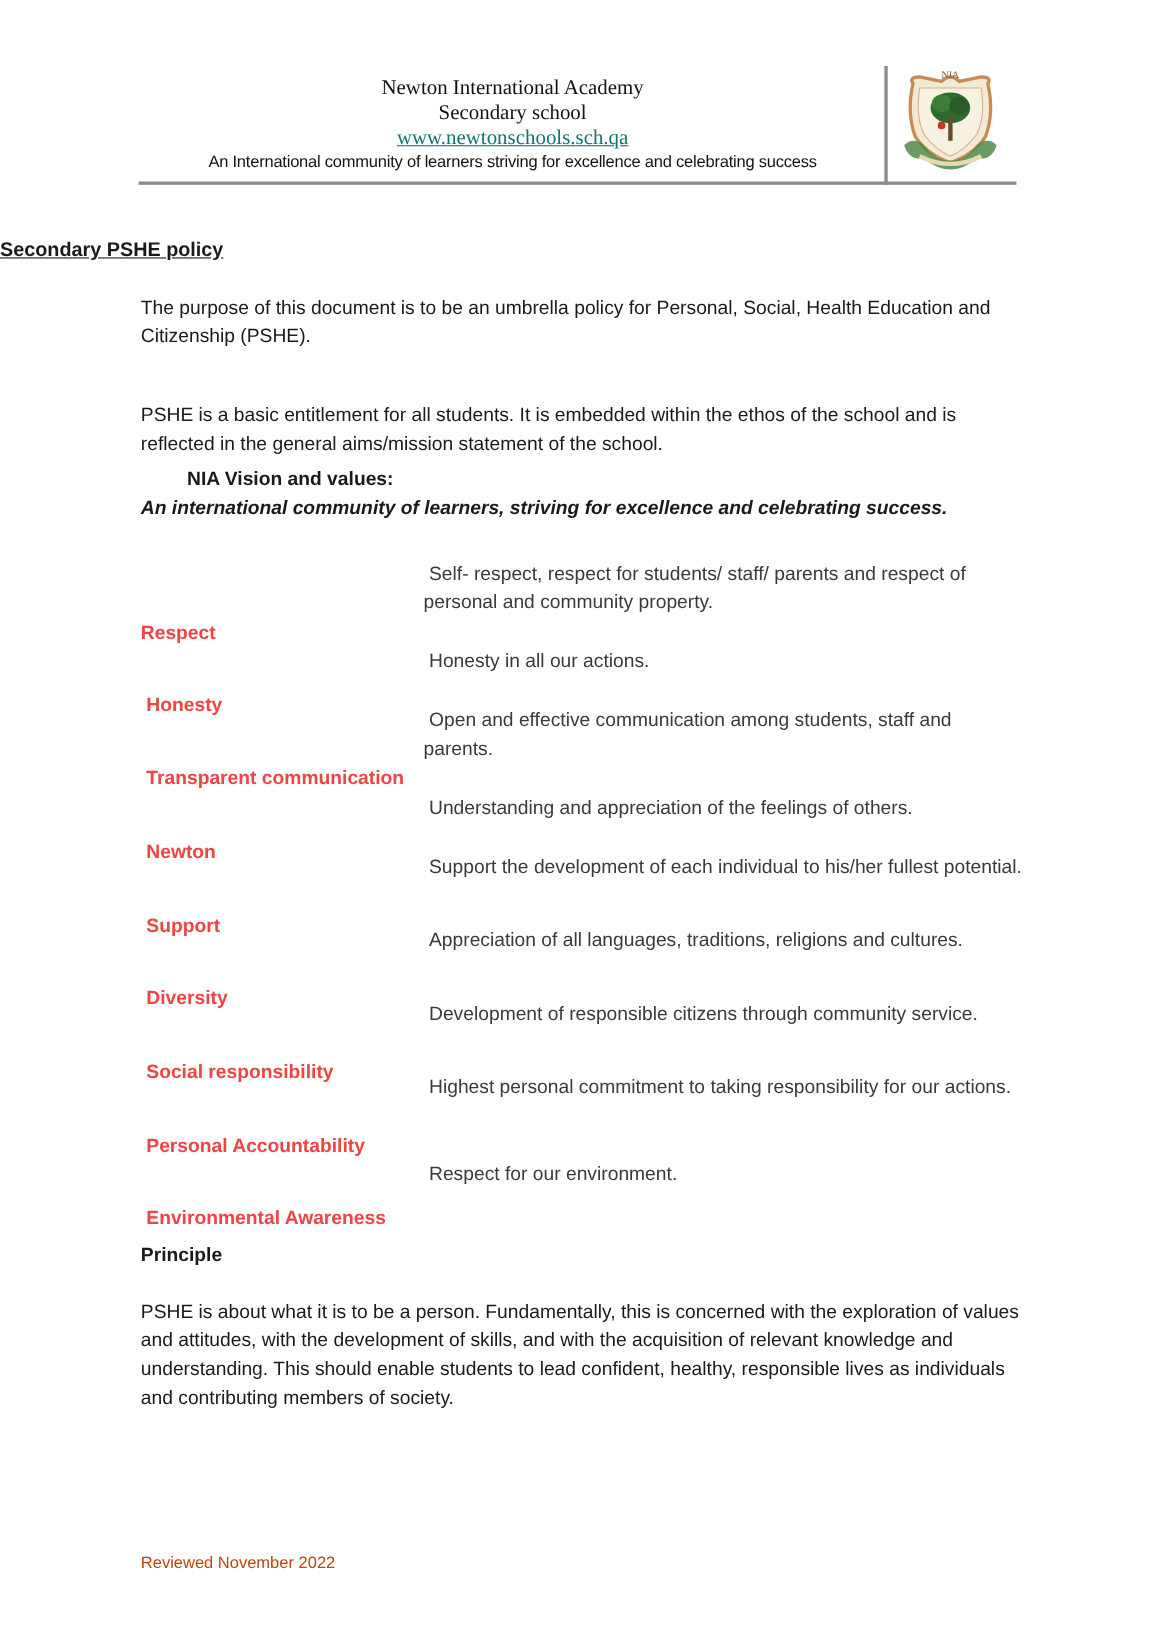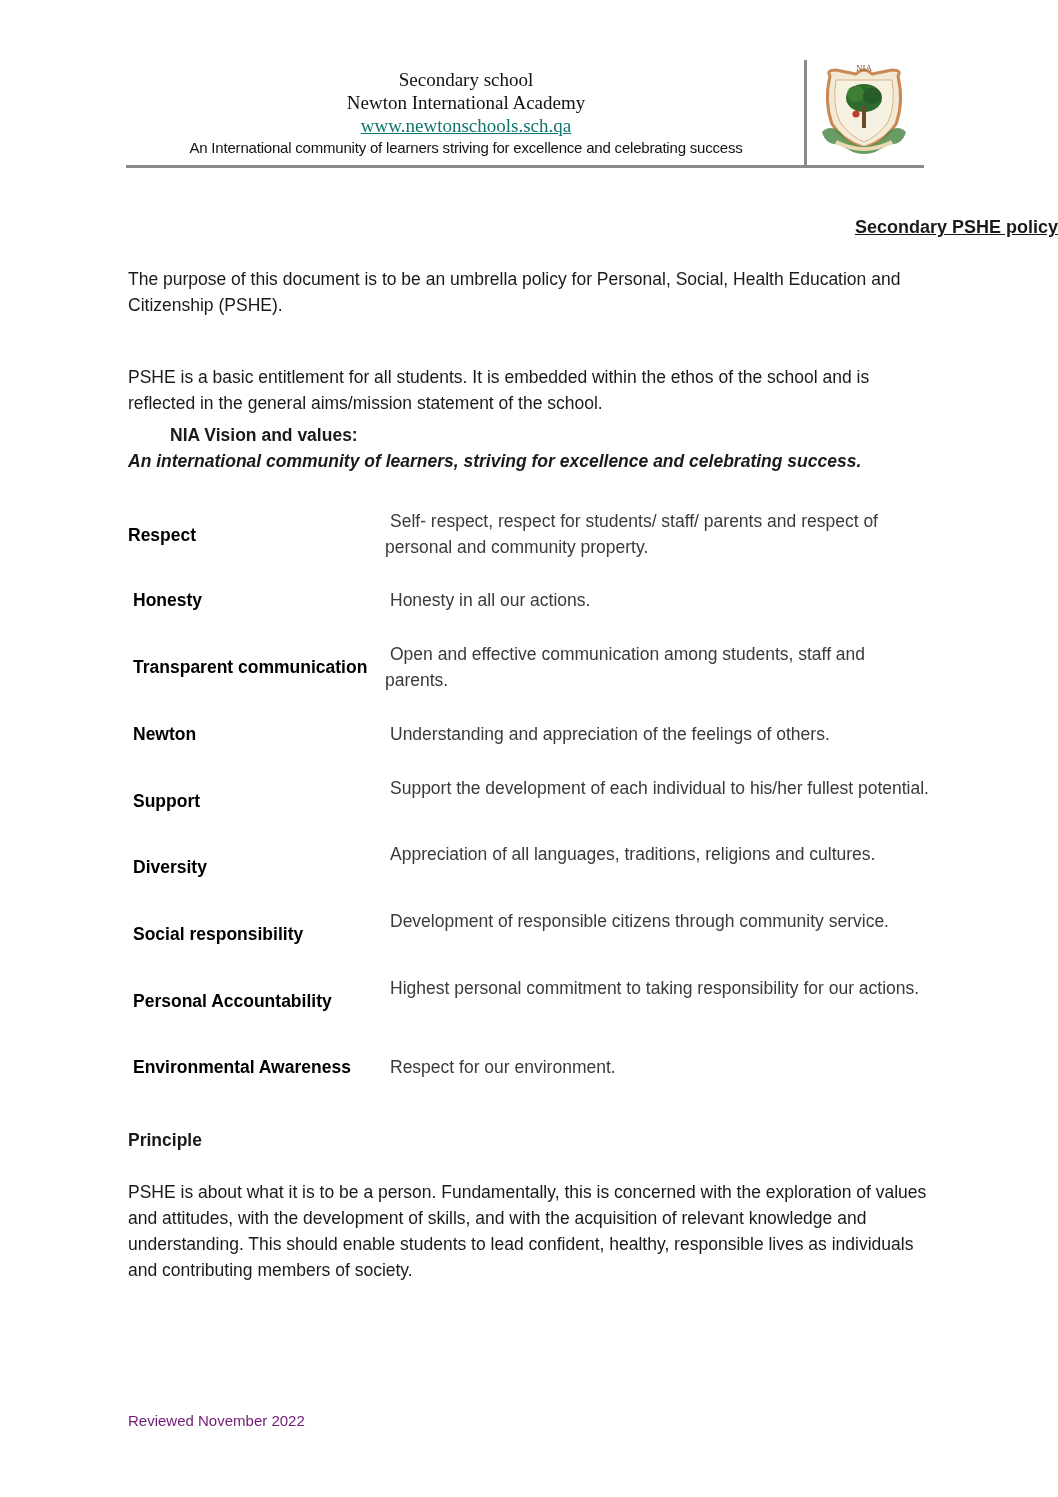--- a/index.html
+++ b/index.html
@@ -11,40 +11,40 @@
     .hdr-text { position: absolute; left: 0; top: 8px; width: 680px; text-align: center;
       font-family: "Liberation Serif", serif; font-size: 19px; line-height: 23px; color: #111; }
     .hdr-text .url { color: #0f766e; text-decoration: underline; }
     .hdr-text .tag { font-family: "Liberation Sans", sans-serif; font-size: 15px; line-height: 21px; letter-spacing: -0.2px; }
     .vline { position: absolute; left: 678px; top: 0; width: 3px; height: 108px; background: #8a8a8a; }
     .hline { position: absolute; left: 0; top: 105px; width: 798px; height: 3px; background: #8a8a8a; }
     .logo { position: absolute; left: 690px; top: 2px; width: 96px; height: 98px; }
 
     
     .doc { font-family: "Liberation Sans", sans-serif; font-size: 17.5px; line-height: 26px; color: #1a1a1a; }
-    .title { position: absolute; left: 0; width: 1058px; top: 214px; text-align: right; font-weight: bold;
+    .title { position: absolute; left: 0; width: 1058px; top: 214px; text-align: left; font-weight: bold;
       text-decoration: underline; font-size: 18px; }
     .para { position: absolute; left: 128px; width: 800px; }
     .bold { font-weight: bold; }
 
     .val-row { position: absolute; left: 128px; width: 800px; }
-    .val-label { position: absolute; left: 5px; font-weight: bold; color: #000000; white-space: nowrap; }
+    .val-label { position: absolute; left: 5px; font-weight: bold; color: #ef4444; white-space: nowrap; margin-top: 40px; }
     .val-desc { position: absolute; left: 257px; width: 545px; color: #3a3a3a; text-indent: 5px; }
 
-    .footer { position: absolute; left: 128px; top: 1411px; font-size: 15px; line-height: 20px; color: #701a75; }
+    .footer { position: absolute; left: 128px; top: 1411px; font-size: 15px; line-height: 20px; color: #c2410c; }
   </style>
 </head>
 <body>
 
 <div class="page">
 
   <div class="hdr">
     <div class="hdr-text">
+      <div>Newton International Academy</div>
       <div>Secondary school</div>
-      <div>Newton International Academy</div>
       <div class="url">www.newtonschools.sch.qa</div>
       <div class="tag">An International community of learners striving for excellence and celebrating success</div>
     </div>
     <div class="vline"></div>
     <div class="hline"></div>
     <svg class="logo" viewBox="0 0 96 98">
       <path d="M14 14 Q10 8 20 8 L40 12 Q48 4 56 12 L76 8 Q86 8 82 14 Q88 40 80 62 Q70 78 48 86 Q26 78 16 62 Q8 40 14 14 Z" fill="#f3ead6" stroke="#c98a55" stroke-width="3"></path>
       <path d="M20 18 L76 18 Q80 44 72 60 Q62 74 48 80 Q34 74 24 60 Q16 44 20 18 Z" fill="#f7f1e2" stroke="#d9b08a" stroke-width="1"></path>
       <text x="48" y="9" font-family="Liberation Serif, serif" font-size="9" text-anchor="middle" fill="#7a5a3a">NIA</text>
       <ellipse cx="48" cy="36" rx="18" ry="14" fill="#2e6b2e"></ellipse>

